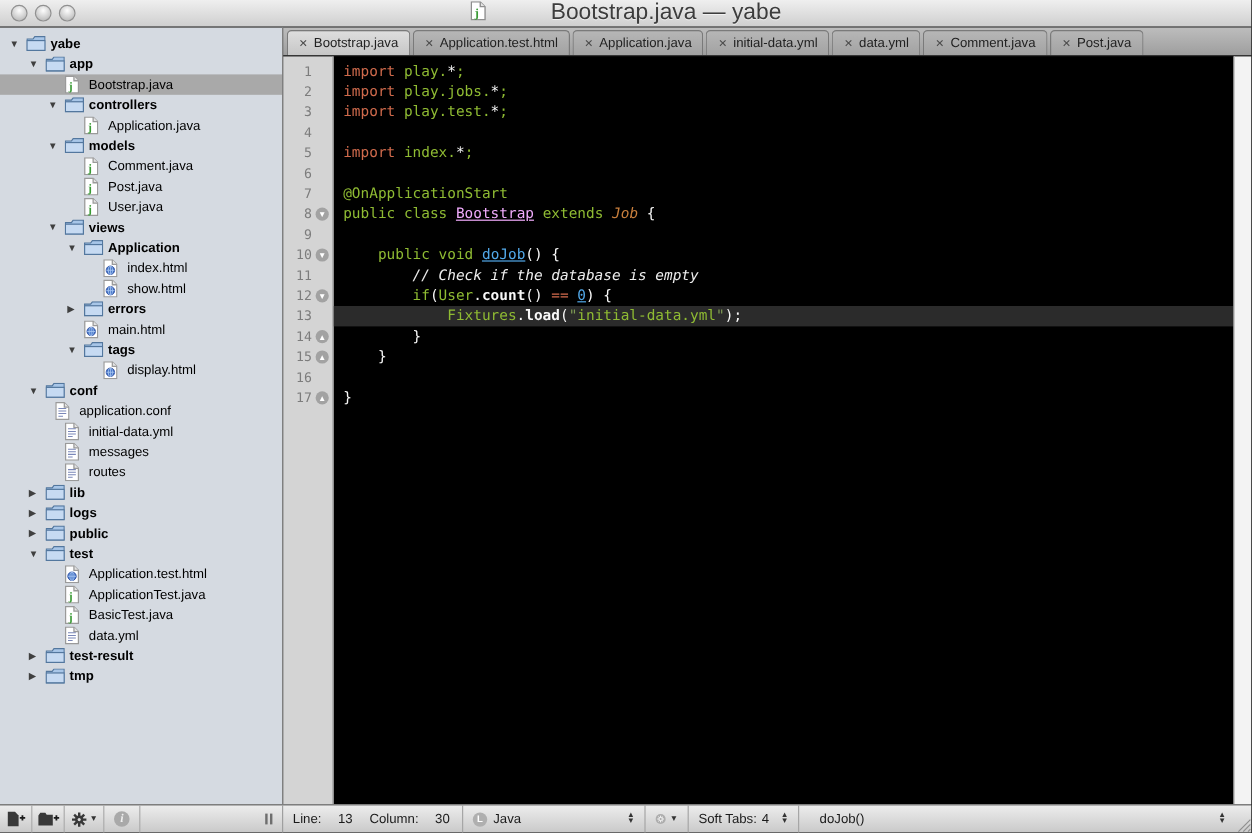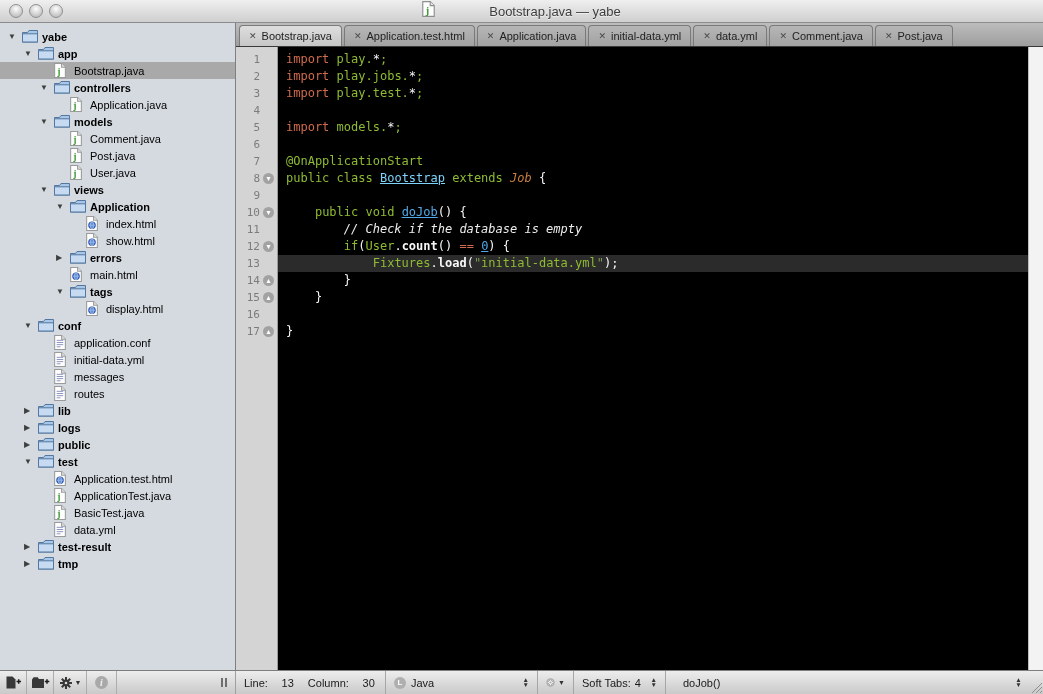--- a/index.html
+++ b/index.html
@@ -3,21 +3,21 @@
 <meta charset="utf-8">
 <style>
   html,body{margin:0;padding:0;background:#444;}
   *{box-sizing:border-box;}
   .window{width:1043px;height:694px;position:relative;font-family:"Liberation Sans",sans-serif;overflow:hidden;background:#000;}
   
   .titlebar{height:23px;background:linear-gradient(#EFEFEF,#CFCFCF);border-bottom:1px solid #8C8C8C;position:relative;display:flex;align-items:center;justify-content:center;}
   .traffic{position:absolute;left:9px;top:4px;display:flex;gap:6px;}
   .tl{width:14px;height:14px;border-radius:50%;border:1px solid #909090;background:radial-gradient(circle at 50% 32%,#FDFDFD,#C2C2C2 75%);}
   .title-wrap{display:flex;align-items:center;gap:6px;}
-  .title-text{font-size:13px;color:#3D3D3D;text-shadow:0 1px 0 rgba(255,255,255,.6);margin-left:48px;}
+  .title-text{font-size:19px;color:#3D3D3D;text-shadow:0 1px 0 rgba(255,255,255,.6);margin-left:48px;}
   
   .main{display:flex;height:647px;}
   .sidebar{width:236px;background:#D5DAE1;border-right:1px solid #7F7F7F;overflow:hidden;}
   .tree{padding-top:5px;}
   .trow{height:17px;display:flex;align-items:center;font-size:11px;color:#000;white-space:nowrap;}
   .trow.sel{background:#A9A9A9;}
   .tri{width:14px;display:inline-block;font-size:8px;color:#3F3F3F;text-align:left;flex:none;}
   .fic{width:18px;display:inline-flex;align-items:center;flex:none;}
   .tlb{padding-left:2px;}
   .tlb.b{font-weight:bold;}
@@ -32,21 +32,21 @@
   .gutter{width:42px;background:#D4D4D4;border-right:1px solid #9B9B9B;padding-top:4px;flex:none;}
   .grow{height:17px;display:flex;align-items:center;justify-content:flex-end;padding-right:2px;}
   .lnum{font-family:"DejaVu Sans Mono",monospace;font-size:11px;color:#7C7C7C;margin-right:3px;}
   .fold{width:12px;height:11px;flex:none;}
   .fold.fc{background:#A2A2A2;border-radius:6px;color:#FFF;font-size:8px;line-height:11px;text-align:center;width:11px;margin-right:1px;}
   .codecol{flex:1;padding-top:4px;min-width:0;overflow:hidden;}
   .cline{height:17px;line-height:17px;font-family:"DejaVu Sans Mono",monospace;font-size:12px;white-space:pre;padding-left:8px;color:#F8F8F8;}
   .cline.cur{background:#2B2B2B;}
   .tk-k{color:#CF6A4C;}
   .tk-g{color:#8FBB33;}
-  .tk-c{color:#7dd3fc;text-decoration:underline;}
+  .tk-c{color:#f0abfc;text-decoration:underline;}
   .tk-s{color:#C77E3C;font-style:italic;}
   .tk-b{color:#52A8E8;text-decoration:underline;}
   .tk-m{color:#F8F8F8;font-weight:bold;}
   .tk-cm{color:#EDEDED;font-style:italic;}
   .tk-q{color:#7D9A54;}
   .tk-w{color:#F8F8F8;}
   .scrollstrip{width:15px;background:#F3F3F3;border-left:1px solid #BEBEBE;flex:none;}
   
   .statusbar{height:24px;border-top:1px solid #7E7E7E;background:linear-gradient(#EDEDED,#C9C9C9);display:flex;align-items:stretch;font-size:11px;color:#1A1A1A;}
   .drawer-tools{width:236px;flex:none;border-right:1px solid #9F9F9F;display:flex;align-items:stretch;}
@@ -283,21 +283,21 @@
           <div class="trow" style="padding-left: 24px;">
             <span class="tri">▼</span>
             <span class="fic">
               <svg width="16" height="13" viewBox="0 0 16 13">
                 <path d="M0.5 2.5 L5.5 2.5 L7 0.5 L15.5 0.5 L15.5 12 L0.5 12 Z" fill="#A8C6E8" stroke="#53779E"></path>
                 <rect x="0.5" y="3.8" width="15" height="8.2" fill="#C6DAF2" stroke="#53779E"></rect>
               </svg>
             </span>
             <span class="tlb b">conf</span>
           </div>
-          <div class="trow" style="padding-left: 40px;">
+          <div class="trow" style="padding-left: 20px; margin-left: 12px;">
             <span class="tri"></span>
             <span class="fic">
               <svg width="12" height="15" viewBox="0 0 11 14">
                 <path d="M0.5 0.5 H7 L10.5 4 V13.5 H0.5 Z" fill="#FFFFFF" stroke="#9A9A9A"></path>
                 <path d="M7 0.5 L7 4 L10.5 4" fill="#E4E4E4" stroke="#9A9A9A"></path>
                 <path d="M2.4 5 H8.5 M2.4 7 H8.5 M2.4 9 H8.5 M2.4 11 H6" stroke="#7A87B8" stroke-width="0.8"></path>
               </svg>
             </span>
             <span class="tlb">application.conf</span>
           </div>
@@ -542,21 +542,21 @@
             <div class="grow">
               <span class="lnum">17</span>
               <span class="fold fc">▴</span>
             </div>
           </div>
         <div class="codecol">
             <div class="cline"><span class="tk-k">import</span><span class="tk-w"> </span><span class="tk-g">play.</span><span class="tk-w">*</span><span class="tk-g">;</span></div>
             <div class="cline"><span class="tk-k">import</span><span class="tk-w"> </span><span class="tk-g">play.jobs.</span><span class="tk-w">*</span><span class="tk-g">;</span></div>
             <div class="cline"><span class="tk-k">import</span><span class="tk-w"> </span><span class="tk-g">play.test.</span><span class="tk-w">*</span><span class="tk-g">;</span></div>
             <div class="cline"></div>
-            <div class="cline"><span class="tk-k">import</span><span class="tk-w"> </span><span class="tk-g">models.</span><span class="tk-w">*</span><span class="tk-g">;</span></div>
+            <div class="cline"><span class="tk-k">import</span><span class="tk-w"> </span><span class="tk-g">index.</span><span class="tk-w">*</span><span class="tk-g">;</span></div>
             <div class="cline"></div>
             <div class="cline"><span class="tk-g">@OnApplicationStart</span></div>
             <div class="cline"><span class="tk-g">public</span><span class="tk-w"> </span><span class="tk-g">class</span><span class="tk-w"> </span><span class="tk-c">Bootstrap</span><span class="tk-w"> </span><span class="tk-g">extends</span><span class="tk-w"> </span><span class="tk-s">Job</span><span class="tk-w"> {</span></div>
             <div class="cline"></div>
             <div class="cline"><span class="tk-w">    </span><span class="tk-g">public</span><span class="tk-w"> </span><span class="tk-g">void</span><span class="tk-w"> </span><span class="tk-b">doJob</span><span class="tk-w">() {</span></div>
             <div class="cline"><span class="tk-cm">        // Check if the database is empty</span></div>
             <div class="cline"><span class="tk-w">        </span><span class="tk-g">if</span><span class="tk-w">(</span><span class="tk-g">User</span><span class="tk-w">.</span><span class="tk-m">count</span><span class="tk-w">() </span><span class="tk-k">==</span><span class="tk-w"> </span><span class="tk-b">0</span><span class="tk-w">) {</span></div>
             <div class="cline cur"><span class="tk-w">            </span><span class="tk-g">Fixtures</span><span class="tk-w">.</span><span class="tk-m">load</span><span class="tk-w">(</span><span class="tk-q">"</span><span class="tk-g">initial-data.yml</span><span class="tk-q">"</span><span class="tk-w">);</span></div>
             <div class="cline"><span class="tk-w">        }</span></div>
             <div class="cline"><span class="tk-w">    }</span></div>

